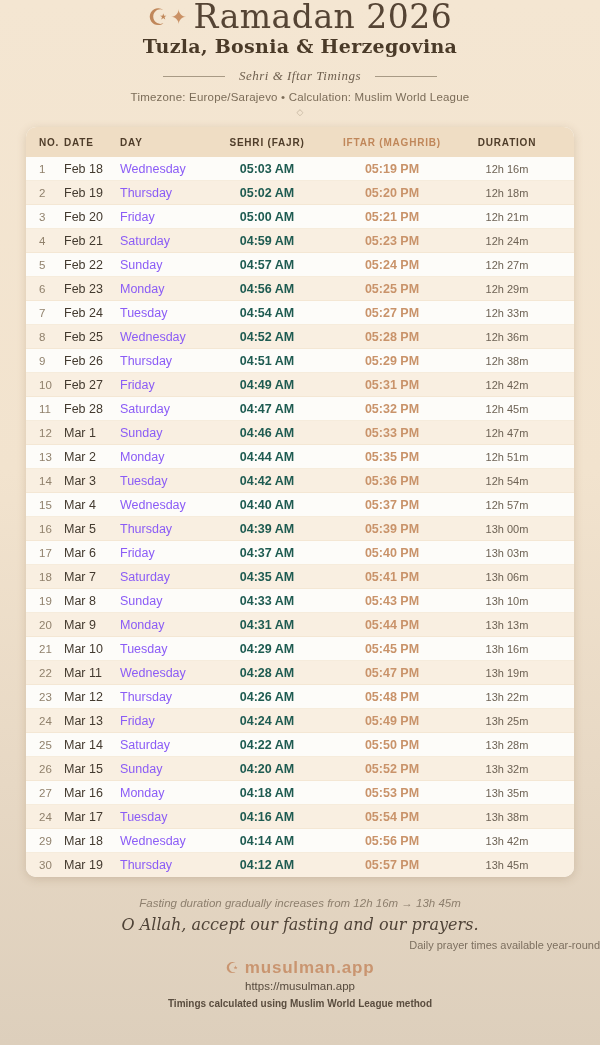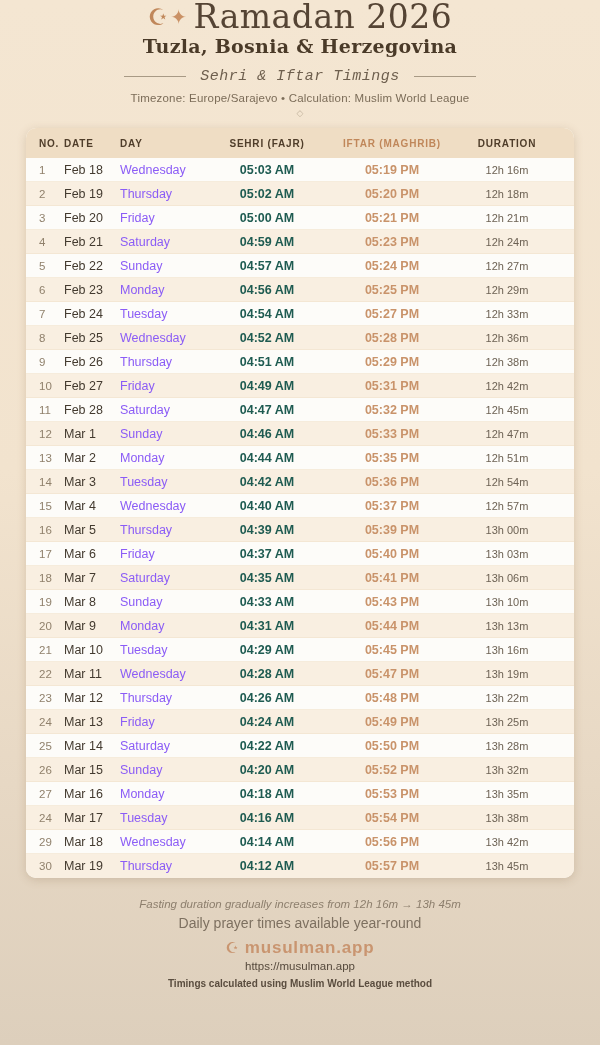--- a/index.html
+++ b/index.html
@@ -26,22 +26,22 @@
     font-family: "DejaVu Serif", "Liberation Serif", serif;
     font-weight: bold; font-size: 19px; color: #4a3a28;
     margin-top: 2px; letter-spacing: 0.3px;
   }
   .section-row {
     margin-top: 11px;
     display: flex; align-items: center; justify-content: center; gap: 14px;
   }
   .section-line { width: 62px; height: 1px; background: #a89a85; }
   .section-title {
-    font-family: Liberation Mono, monospace;
-    font-style: italic; font-size: 15px; color: #6e5f4e; letter-spacing: 0.5px;
+    font-family: Liberation Serif, serif;
+    font-style: italic; font-size: 13px; color: #6e5f4e; letter-spacing: 0.5px;
   }
   .meta { text-align: center; margin-top: 7px; font-size: 11.5px; color: #7b6c58; letter-spacing: 0.2px; }
   .ornament { text-align: center; margin-top: 4px; font-size: 9px; color: #c3b49e; }
   
   .card {
     width: 548px; margin: 10px auto 0 auto;
     background: #fdfcf9; border-radius: 10px;
     box-shadow: 0 2px 10px rgba(122, 92, 60, 0.22);
     overflow: hidden;
   }
@@ -74,21 +74,21 @@
   
   .note {
     text-align: center; margin-top: 20px;
     font-style: italic; font-size: 11.5px; color: #8d7f6d;
   }
   .dua {
     text-align: center; margin-top: 6px;
     font-family: "DejaVu Serif", "Liberation Serif", serif;
     font-style: italic; font-size: 16px; color: #4f4337;
   }
-  .availability { text-align: center; margin-top: 5px; font-size: 14px; color: #7d7060; }
+  .availability { text-align: right; margin-top: 5px; font-size: 11px; color: #7d7060; }
   .brand-row {
     text-align: center; margin-top: 7px;
     font-size: 17px; font-weight: bold; color: #c99570; letter-spacing: 0.8px;
   }
   .brand-row .brand-icon { font-size: 15px; font-weight: normal; margin-right: 5px; }
   .url { text-align: center; margin-top: 2px; font-size: 11.5px; color: #55493c; }
   .method { text-align: center; margin-top: 6px; font-size: 10px; font-weight: bold; color: #5a4d3f; }
 </style>
 </head>
 <body>
@@ -358,20 +358,21 @@
           <div class="c-date">Mar 19</div>
           <div class="c-day">Thursday</div>
           <div class="c-sehri">04:12 AM</div>
           <div class="c-iftar">05:57 PM</div>
           <div class="c-duration">13h 45m</div>
         </div>
       </div>
   </div>
 
   <div class="note">Fasting duration gradually increases from 12h 16m → 13h 45m</div>
+  <div class="dua">O Allah, accept our fasting and our prayers.</div>
   <div class="availability">Daily prayer times available year-round</div>
   <div class="brand-row">
     <span class="brand-icon">☪</span><span>musulman.app</span>
   </div>
   <div class="url">https://musulman.app</div>
   <div class="method">Timings calculated using Muslim World League method</div>
 
 </div>
 
 </body></html>

